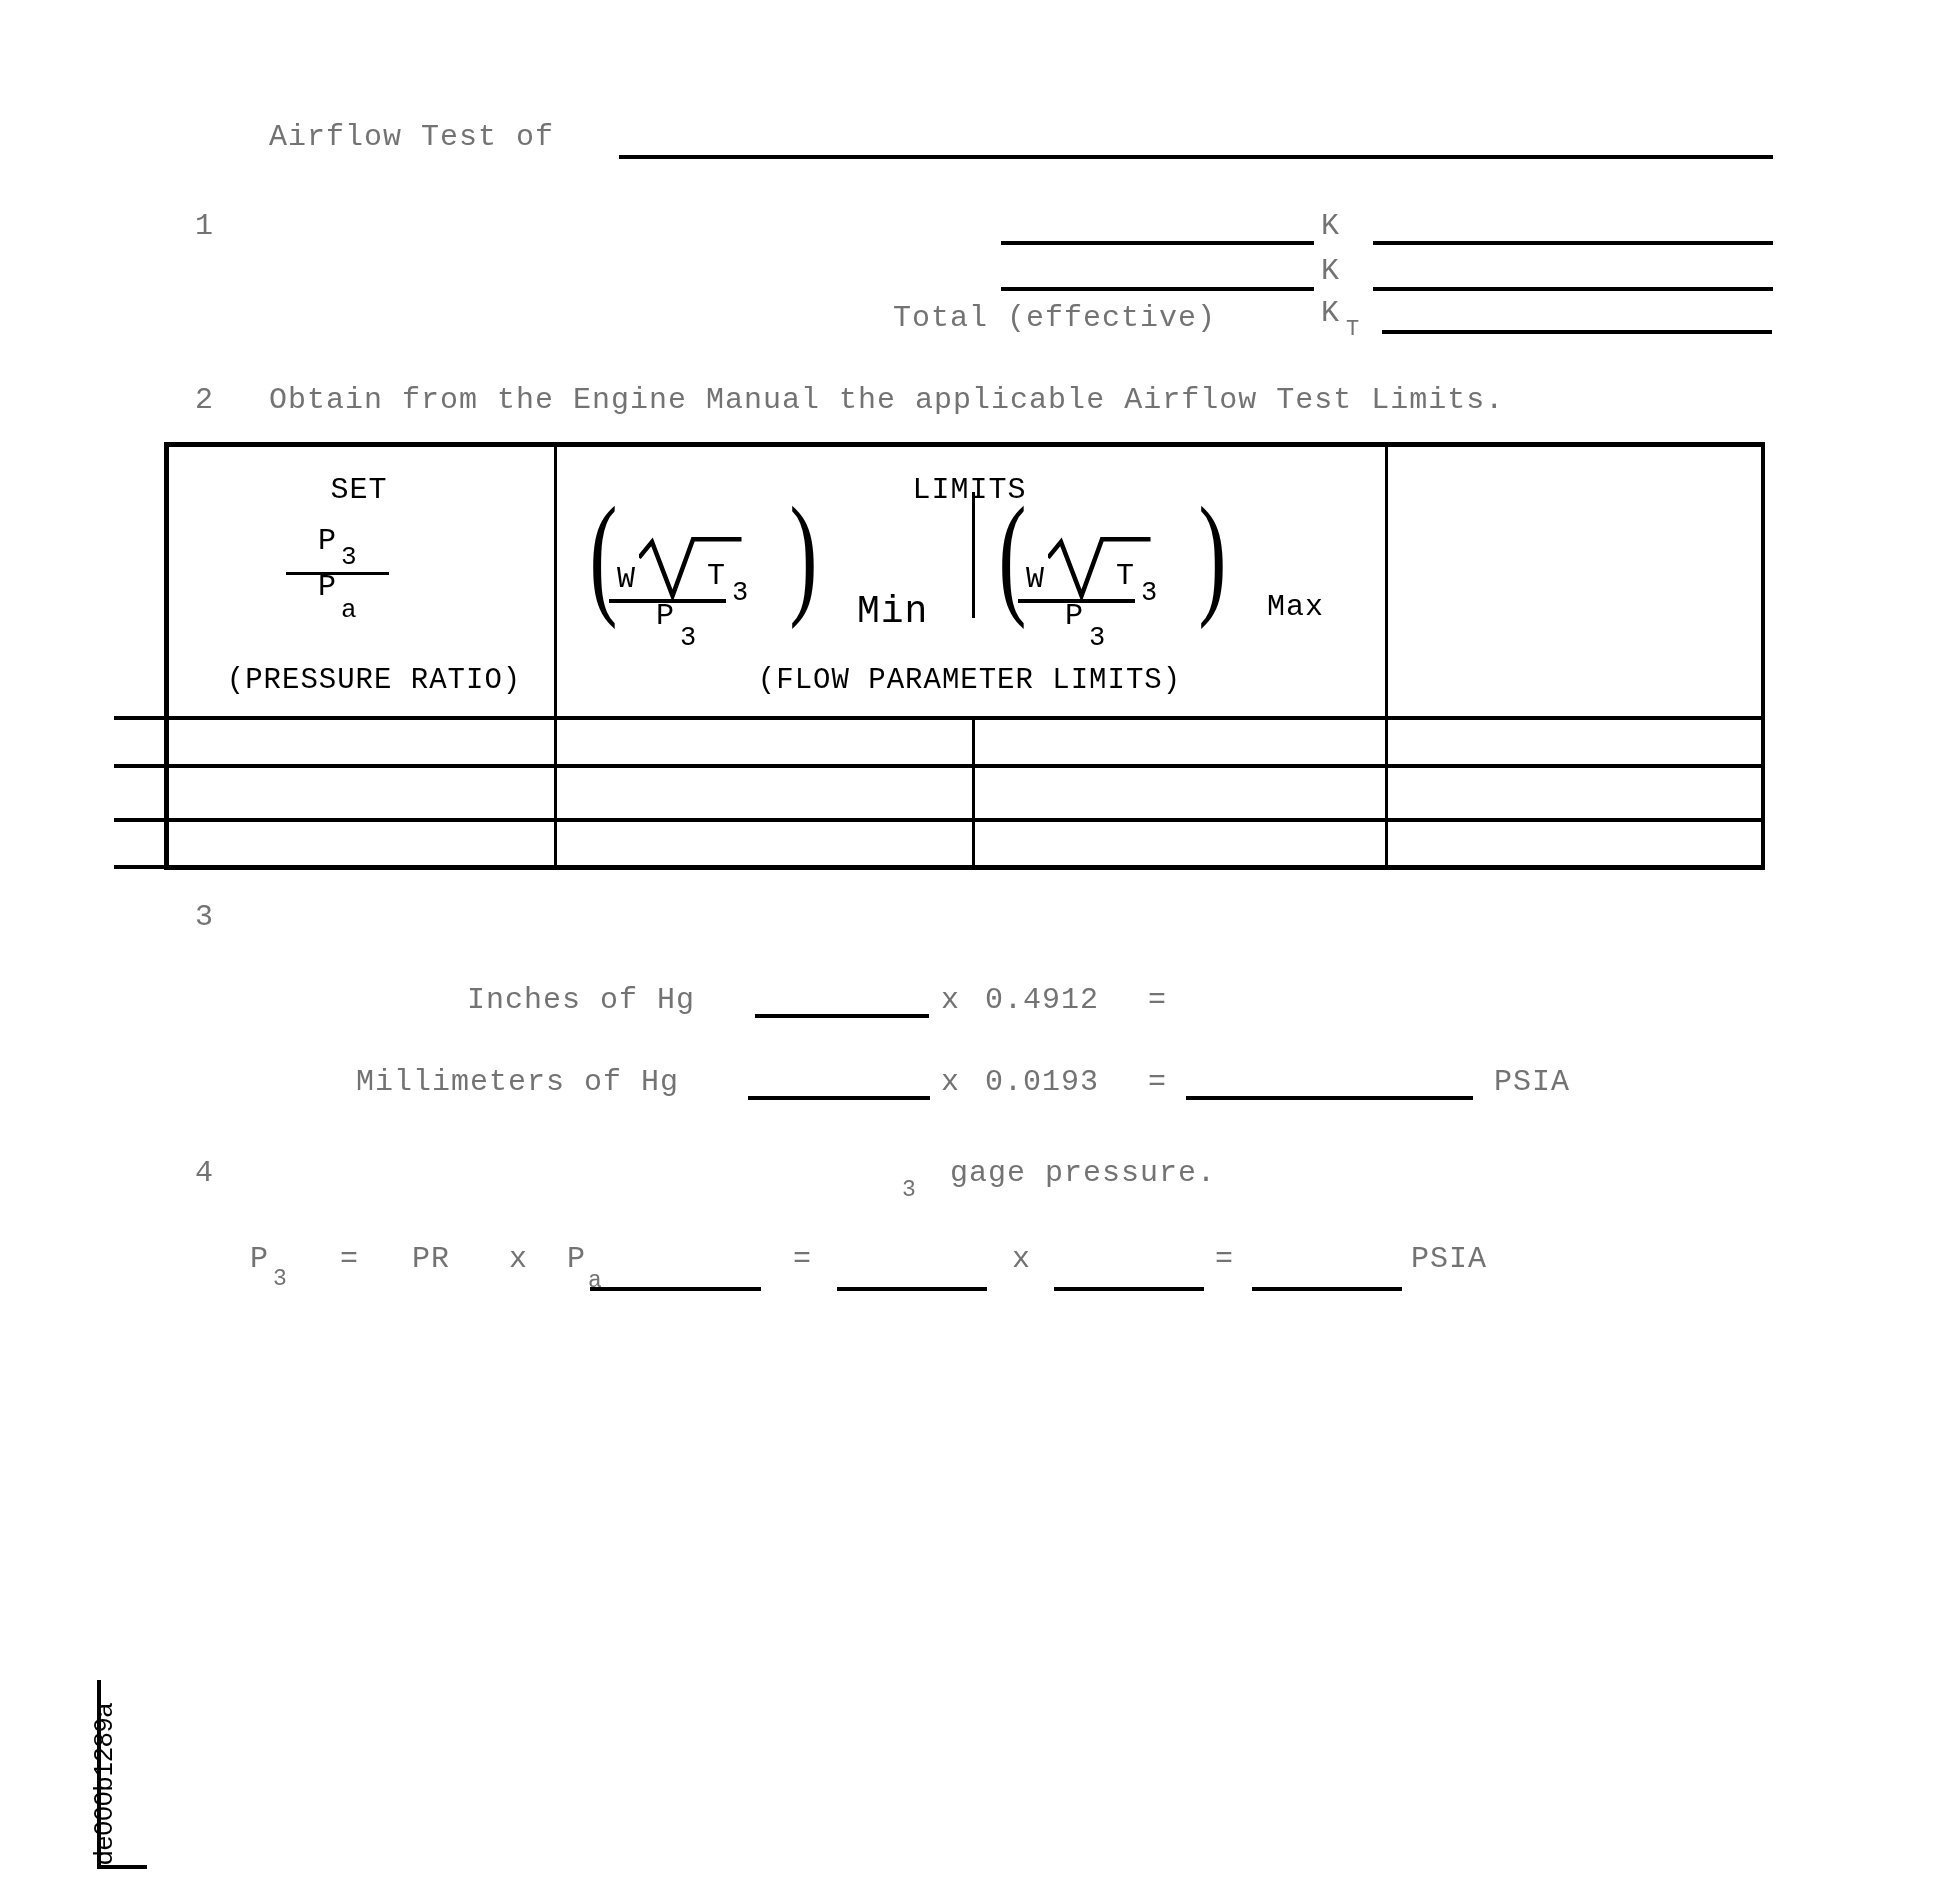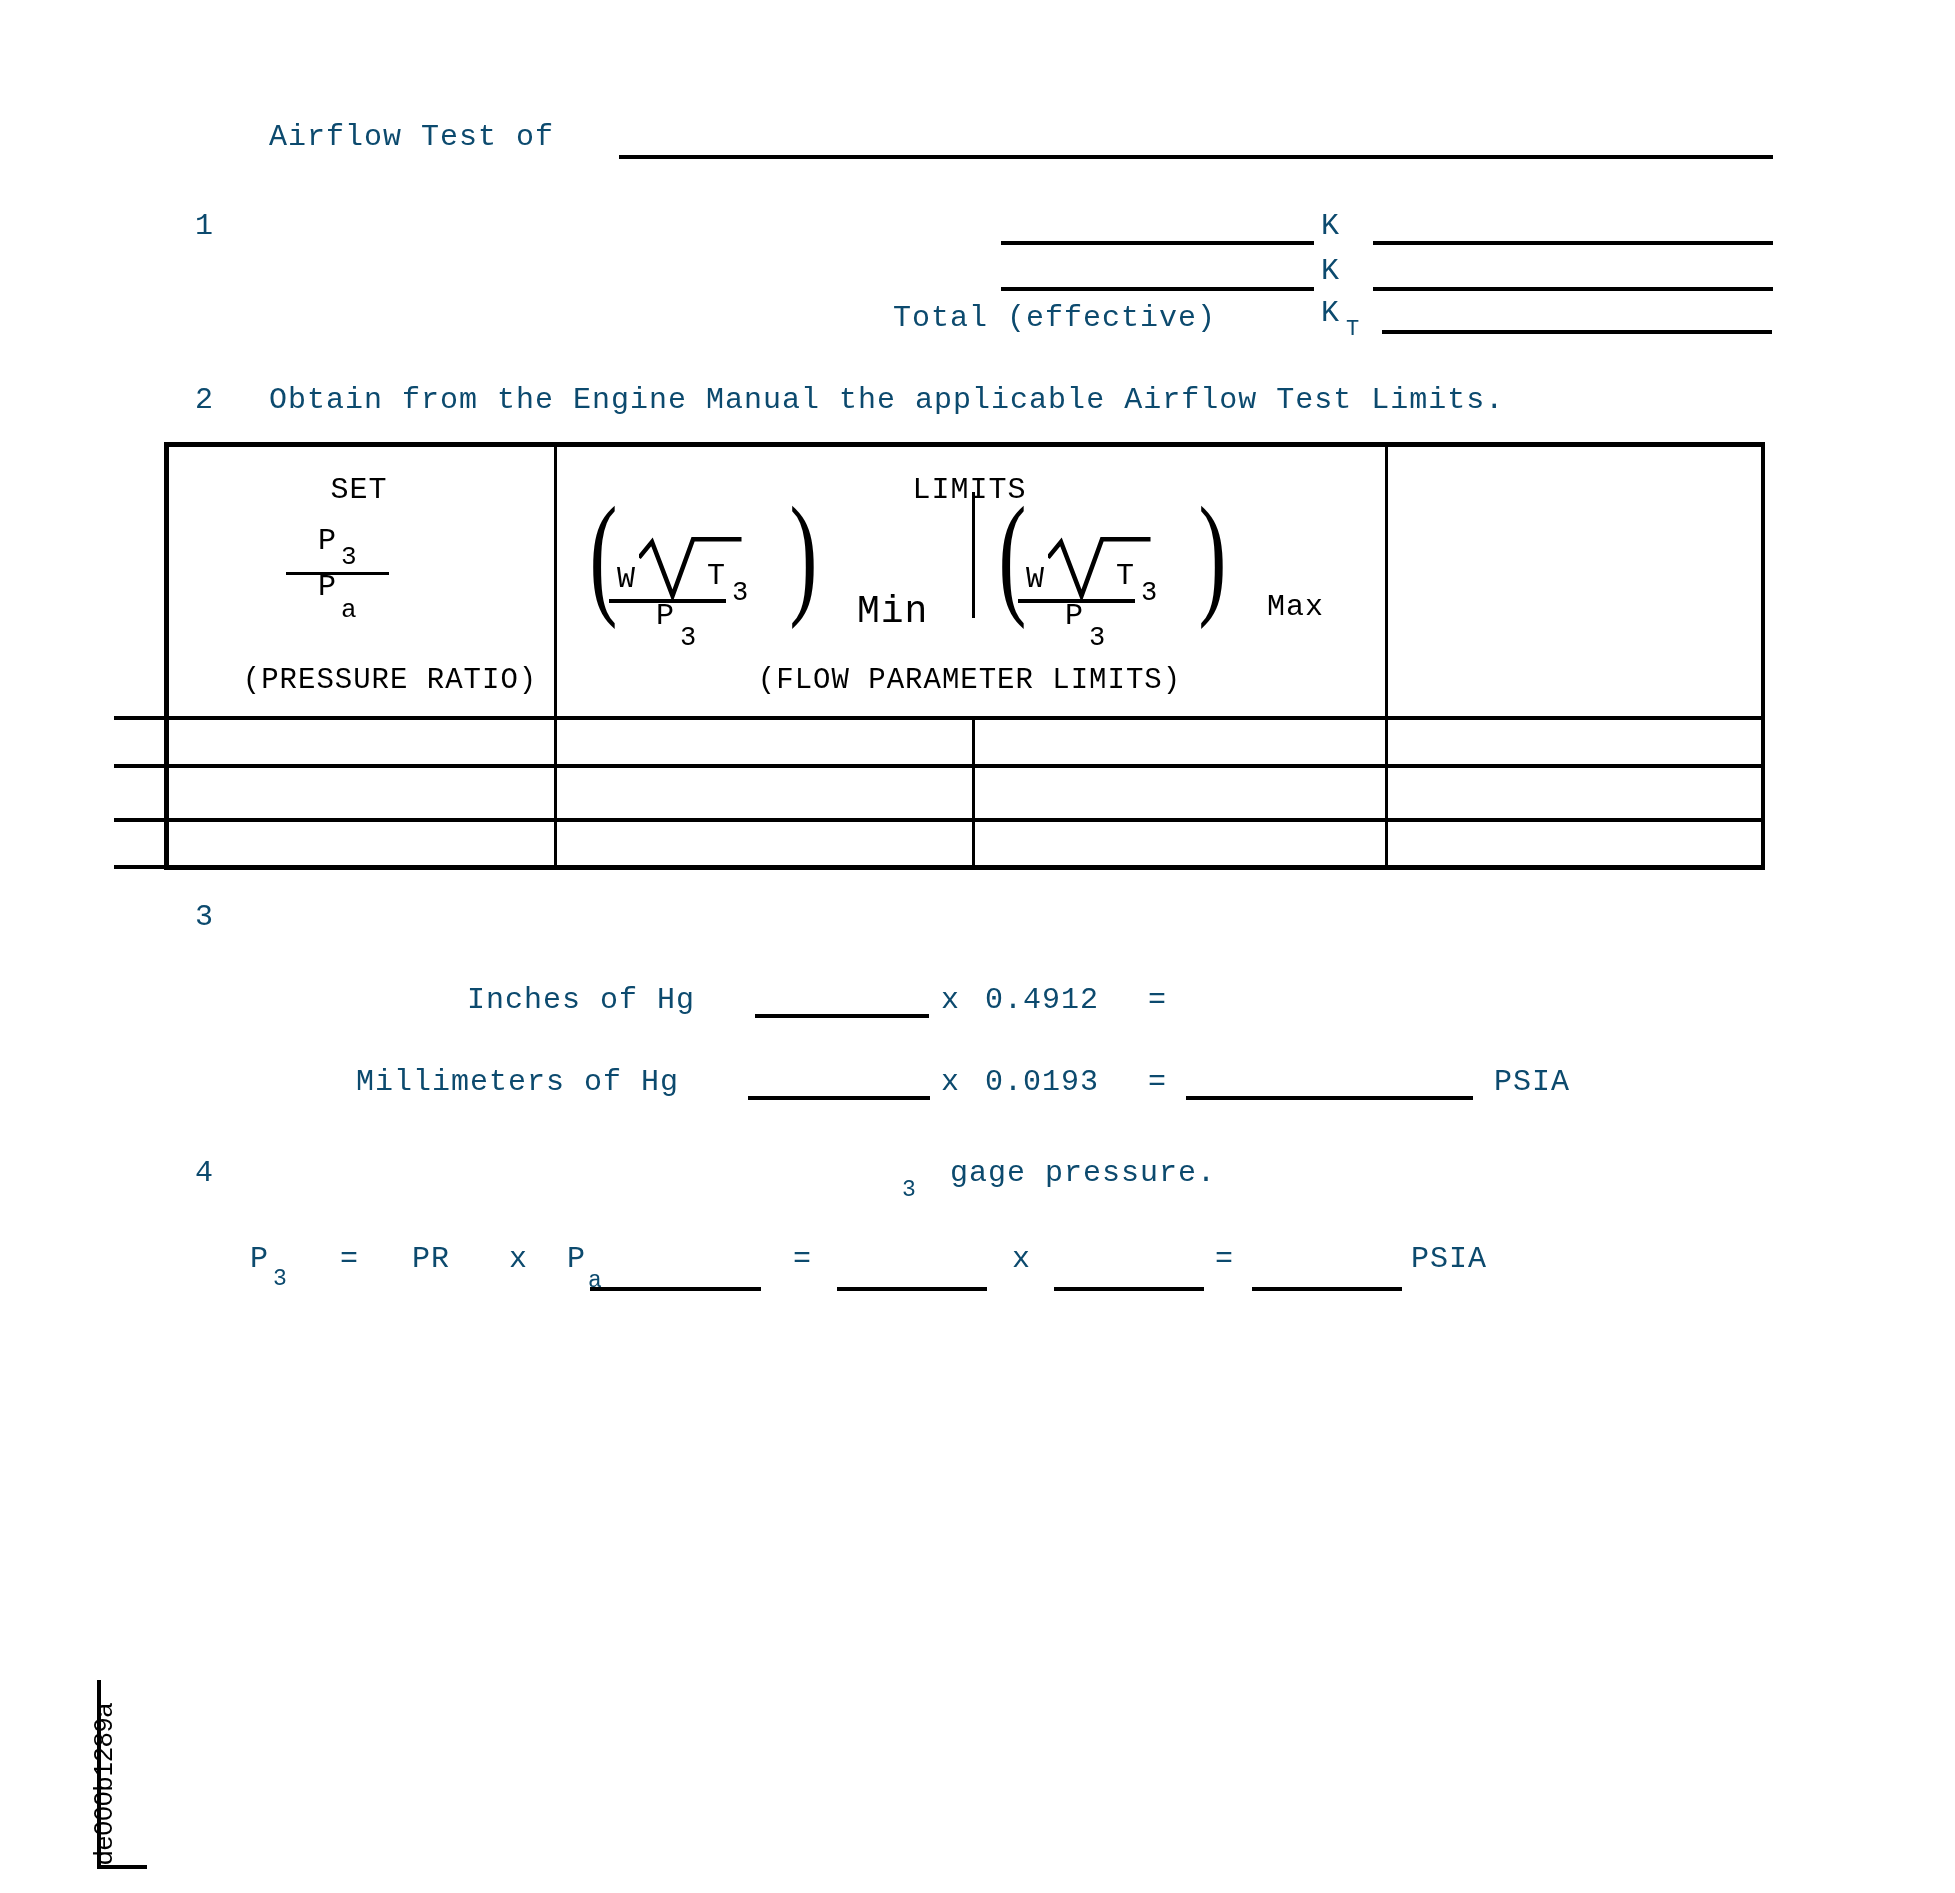--- a/index.html
+++ b/index.html
@@ -20,21 +20,21 @@
     position: absolute;
     inset: 0;
   }
 
   
   .t {
     position: absolute;
     white-space: pre;
     font-family: "Liberation Mono", "DejaVu Sans Mono", monospace;
     letter-spacing: 1px;
-    color: #0c4a6e;
+    color: #737373;
   }
   .fs-body { font-size: 30px; line-height: 1; }
 
   
   .rule {
     position: absolute;
     background: #000;
     height: 3.9px;
   }
 
@@ -186,21 +186,21 @@
     <span class="cellhead" style="left:390px; top:31px; width:831px;">LIMITS</span>
 
     <div style="position:absolute; left:114px; top:82px; width:161px; height:122px;">
       <span style="position:absolute; left:40px; top:0; font-size:30px;">P</span>
       <span style="position:absolute; left:63px; top:18px; font-size:26px;">3</span>
       <div style="position:absolute; left:7.7px; top:48px; width:103px; height:3.2px; background:#000;"></div>
       <span style="position:absolute; left:40px; top:46px; font-size:30px;">P</span>
       <span style="position:absolute; left:63px; top:71px; font-size:26px;">a</span>
     </div>
 
-    <span class="cellhead" style="left:16px; top:222px; width:420px; font-size:29px;">(PRESSURE RATIO)</span>
+    <span class="cellhead" style="left:0; top:222px; width:420px; font-size:29px;">(PRESSURE RATIO)</span>
 
     <div style="position:absolute; left:422px; top:59px; width:251px; height:180px;">
 
       <span class="bigparen" style="left:-5.2px; top:-14px;">(</span>
       <span class="bigparen" style="left:195px; top:-14px;">)</span>
 
       <span style="position:absolute; left:31px; top:61px; font-size:30px;">W</span>
 
       <svg class="sqrt-svg" style="left:53px; top:28px;" width="103" height="77" viewBox="0 0 160 120">
         <path d="M2 42 L20 20 L52 104 L84 16 L156 16" stroke="#000" stroke-width="7" fill="none" stroke-linecap="square" stroke-linejoin="miter"></path>

